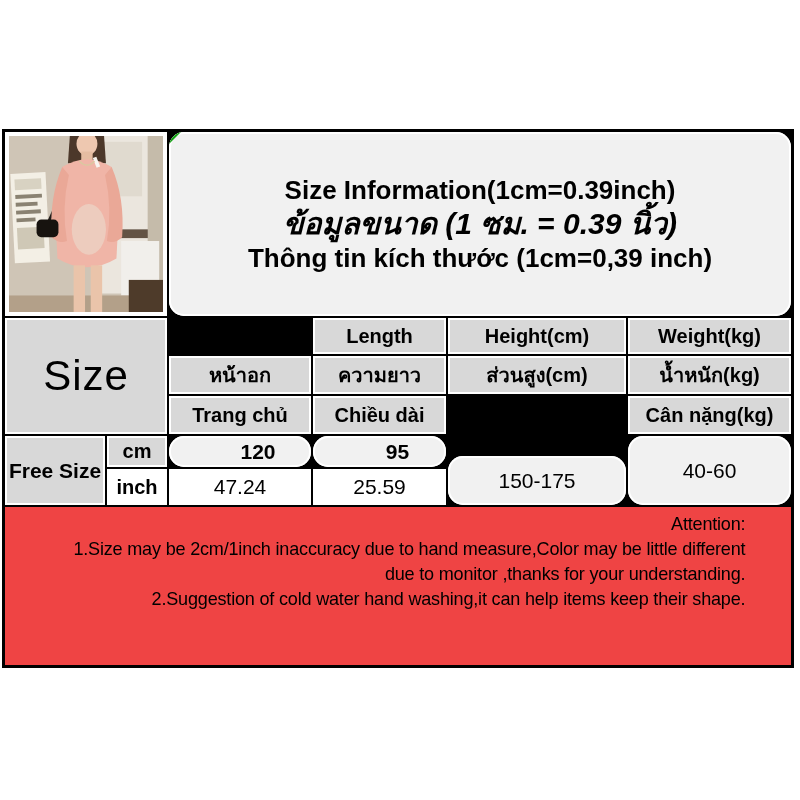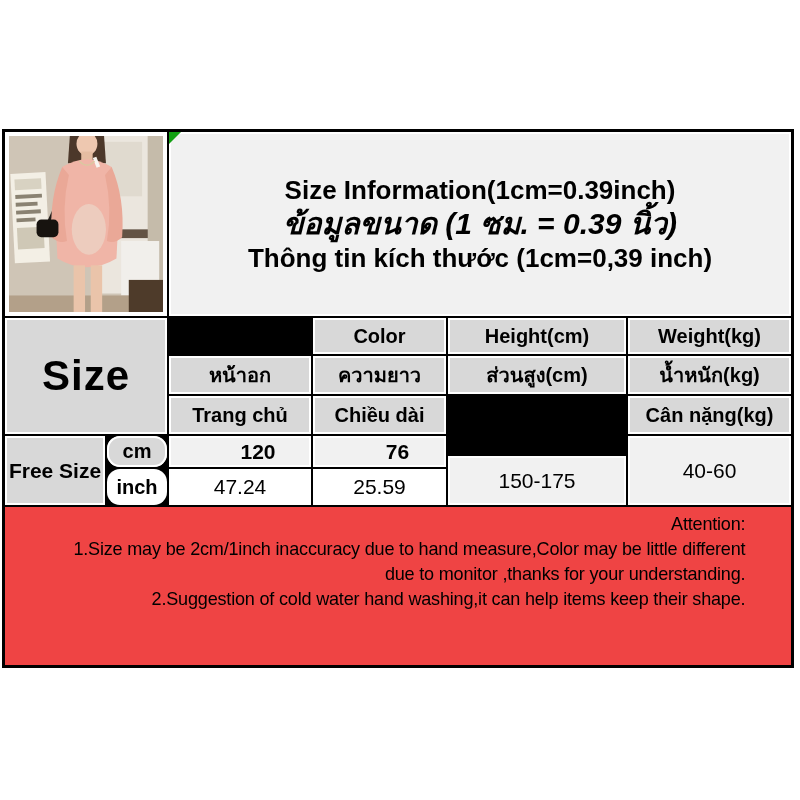--- a/index.html
+++ b/index.html
@@ -13,36 +13,36 @@
     display:grid;
     grid-template-columns:100px 60px 142px 133px 178px 163px;
     grid-template-rows:184px 36px 38px 38px 31px 36px 1fr;
     gap:2px;padding:3px;box-sizing:border-box;
   }
   .cell{
     background:#fff;display:flex;align-items:center;justify-content:center;
     text-align:center;overflow:hidden;min-width:0;min-height:0;
   }
   .gray{background:var(--cell-gray,#d8d8d8);box-shadow:inset 0 0 0 2px #fff;}
-  .lt{background:var(--cell-light,#f1f1f1);box-shadow:inset 0 0 0 2px #fff;}
+  .lt{background:var(--cell-light,#f1f1f1);box-shadow:inset 0 0 0 2px #fff;border-radius:15px;}
   .photo-cell{grid-column:1/3;grid-row:1;padding:4px;box-sizing:border-box;background:#fff;}
   .photo-cell svg{width:100%;height:100%;display:block;}
   .title-cell{grid-column:3/7;grid-row:1;flex-direction:column;position:relative;}
   .title-line{font-weight:700;line-height:34px;white-space:nowrap;}
   .t-en,.t-vi{font-size:26px;}
   .t-th{font-size:30px;font-style:italic;}
   .corner-triangle{
     position:absolute;top:0;left:0;width:0;height:0;
     border-top:12px solid var(--indicator-green,#12a012);
     border-right:12px solid transparent;
   }
-  .corner-size{grid-column:1/3;grid-row:2/5;font-size:42px;font-weight:700;letter-spacing:1px;}
+  .corner-size{grid-column:1/3;grid-row:2/5;font-size:42px;font-weight:400;letter-spacing:1px;}
   .hdr{font-size:20px;font-weight:700;white-space:nowrap;}
   .free-size{grid-column:1;grid-row:5/7;font-size:21px;font-weight:700;}
-  .unit{font-size:20px;font-weight:700;border-radius:13px;}
+  .unit{font-size:20px;font-weight:700;}
   .val{font-size:21px;font-weight:400;}
   .valb{font-size:21px;font-weight:700;padding-left:36px;}
   .attention{
     grid-column:1/7;grid-row:7;background:#ef4444;display:block;
     padding:4px 7px;box-sizing:border-box;text-align:right;
   }
   .attn-line{
     font-size:19px;line-height:25px;white-space:nowrap;
     letter-spacing:-0.2px;transform:scaleX(0.95);transform-origin:0 50%;
   }
@@ -95,39 +95,39 @@
 
     <div class="cell lt title-cell">
       <div class="corner-triangle"></div>
       <div class="title-line t-en">Size Information(1cm=0.39inch)</div>
       <div class="title-line t-th">ข้อมูลขนาด (1 ซม. = 0.39 นิ้ว)</div>
       <div class="title-line t-vi">Thông tin kích thước (1cm=0,39 inch)</div>
     </div>
 
     <div class="cell gray corner-size">Size</div>
 
-    <div class="cell gray hdr" style="grid-column:4;grid-row:2;">Color</div>
+    <div class="cell gray hdr" style="grid-column:4;grid-row:2;">Length</div>
     <div class="cell gray hdr" style="grid-column:6;grid-row:2;">Weight(kg)</div>
     <div class="cell gray hdr" style="grid-column:5;grid-row:2;">Height(cm)</div>
 
     <div class="cell gray hdr" style="grid-column:3;grid-row:3;">หน้าอก</div>
     <div class="cell gray hdr" style="grid-column:5;grid-row:3;">ส่วนสูง(cm)</div>
     <div class="cell gray hdr" style="grid-column:4;grid-row:3;">ความยาว</div>
     <div class="cell gray hdr" style="grid-column:6;grid-row:3;">น้ำหนัก(kg)</div>
 
     <div class="cell gray hdr" style="grid-column:3;grid-row:4;">Trang chủ</div>
     <div class="cell gray hdr" style="grid-column:4;grid-row:4;">Chiều dài</div>
     <div class="cell gray hdr" style="grid-column:6;grid-row:4;">Cân nặng(kg)</div>
 
     <div class="cell gray free-size">Free Size</div>
     <div class="cell gray unit" style="grid-column:2;grid-row:5;">cm</div>
     <div class="cell unit" style="grid-column:2;grid-row:6;">inch</div>
 
     <div class="cell lt valb" style="grid-column:3;grid-row:5;">120</div>
-    <div class="cell lt valb" style="grid-column:4;grid-row:5;">76</div>
+    <div class="cell lt valb" style="grid-column:4;grid-row:5;">95</div>
     <div class="cell val" style="grid-column:3;grid-row:6;">47.24</div>
     <div class="cell val" style="grid-column:4;grid-row:6;">25.59</div>
     <div class="cell lt val" style="grid-column:5;grid-row:5/7;margin-top:20px;">150-175</div>
     <div class="cell lt val" style="grid-column:6;grid-row:5/7;">40-60</div>
 
     <div class="cell attention">
       <div class="attn-line">Attention:</div>
       <div class="attn-line">1.Size may be 2cm/1inch inaccuracy due to hand measure,Color may be little different</div>
       <div class="attn-line">due to monitor ,thanks for your understanding.</div>
       <div class="attn-line">2.Suggestion of cold water hand washing,it can help items keep their shape.</div>

